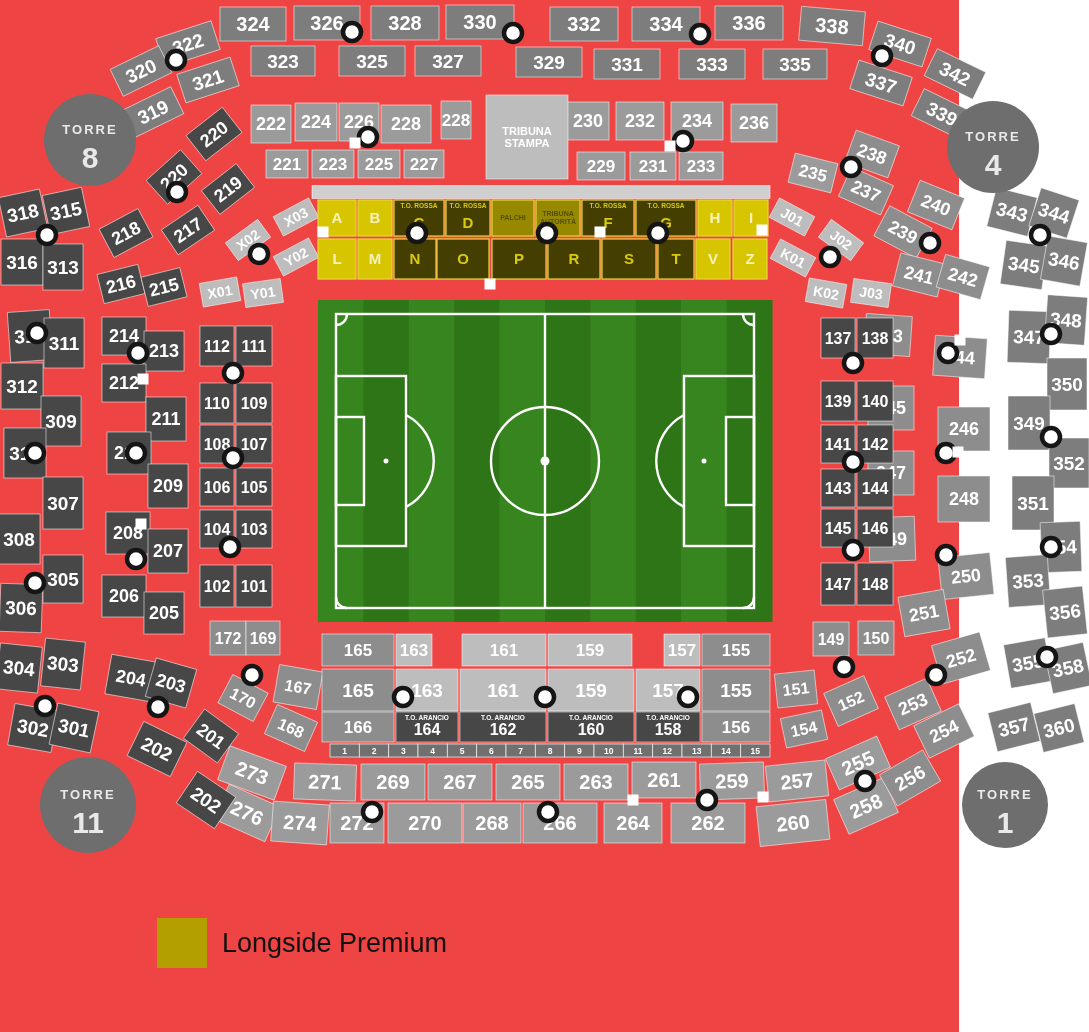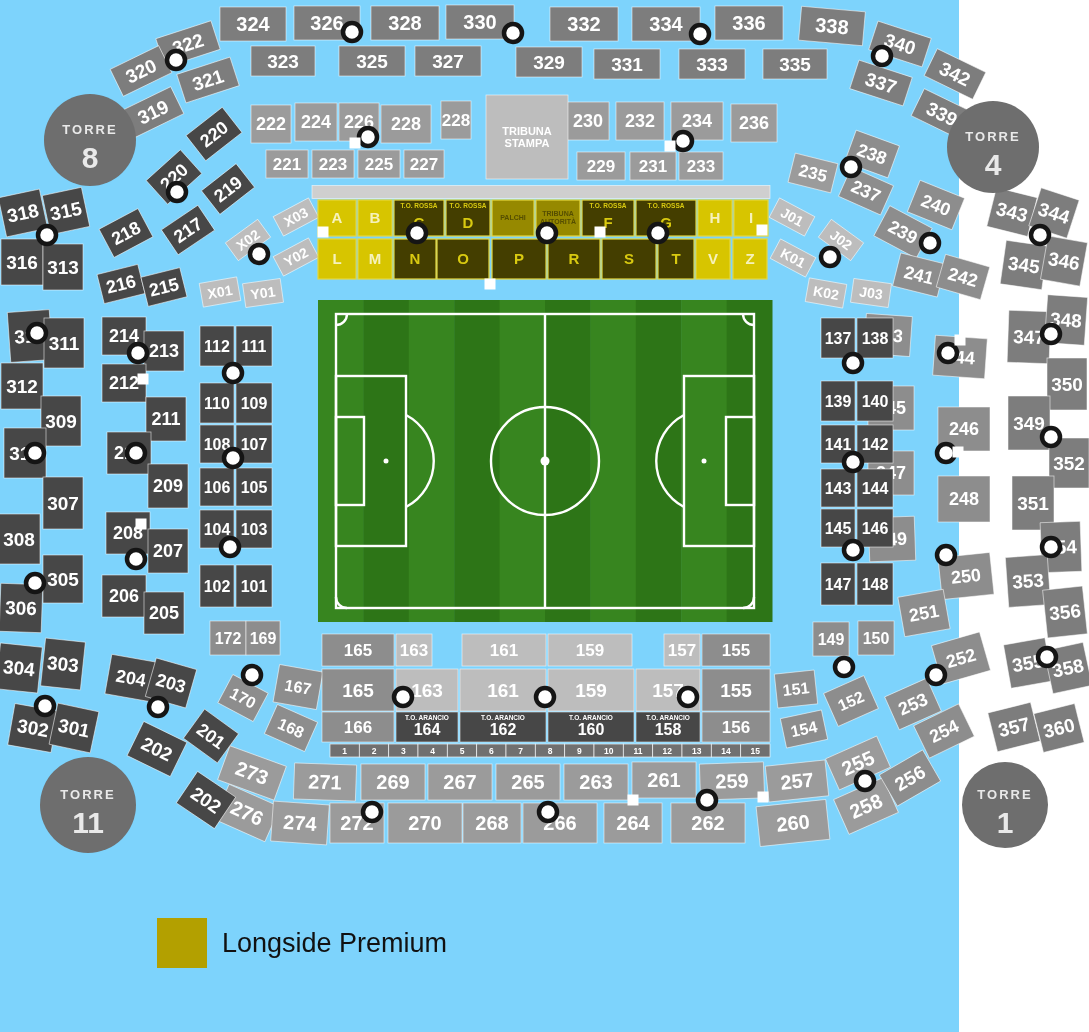--- a/index.html
+++ b/index.html
@@ -1,16 +1,16 @@
 <!DOCTYPE html>
 <html><head>
 <meta charset="utf-8">
 <style>
   html,body{margin:0;padding:0;background:#ffffff;}
-  .wrap{width:959px;height:1032px;background:#7dd3fc;position:relative;font-family:"Liberation Sans",sans-serif;}
+  .wrap{width:959px;height:1032px;background:#ef4444;position:relative;font-family:"Liberation Sans",sans-serif;}
   svg text{font-family:"Liberation Sans",sans-serif;}
 </style>
 </head>
 <body>
 
 <div class="wrap">
   <svg id="map" width="1089" height="1032" viewBox="0 0 1089 1032" xmlns="http://www.w3.org/2000/svg">
     <g id="layer-sections">
         <g transform="rotate(0 253 24)">
           <rect x="220" y="7" width="66" height="34" fill="#7d7d7d" stroke="rgba(255,255,255,0.65)" stroke-width="0.8"></rect>

